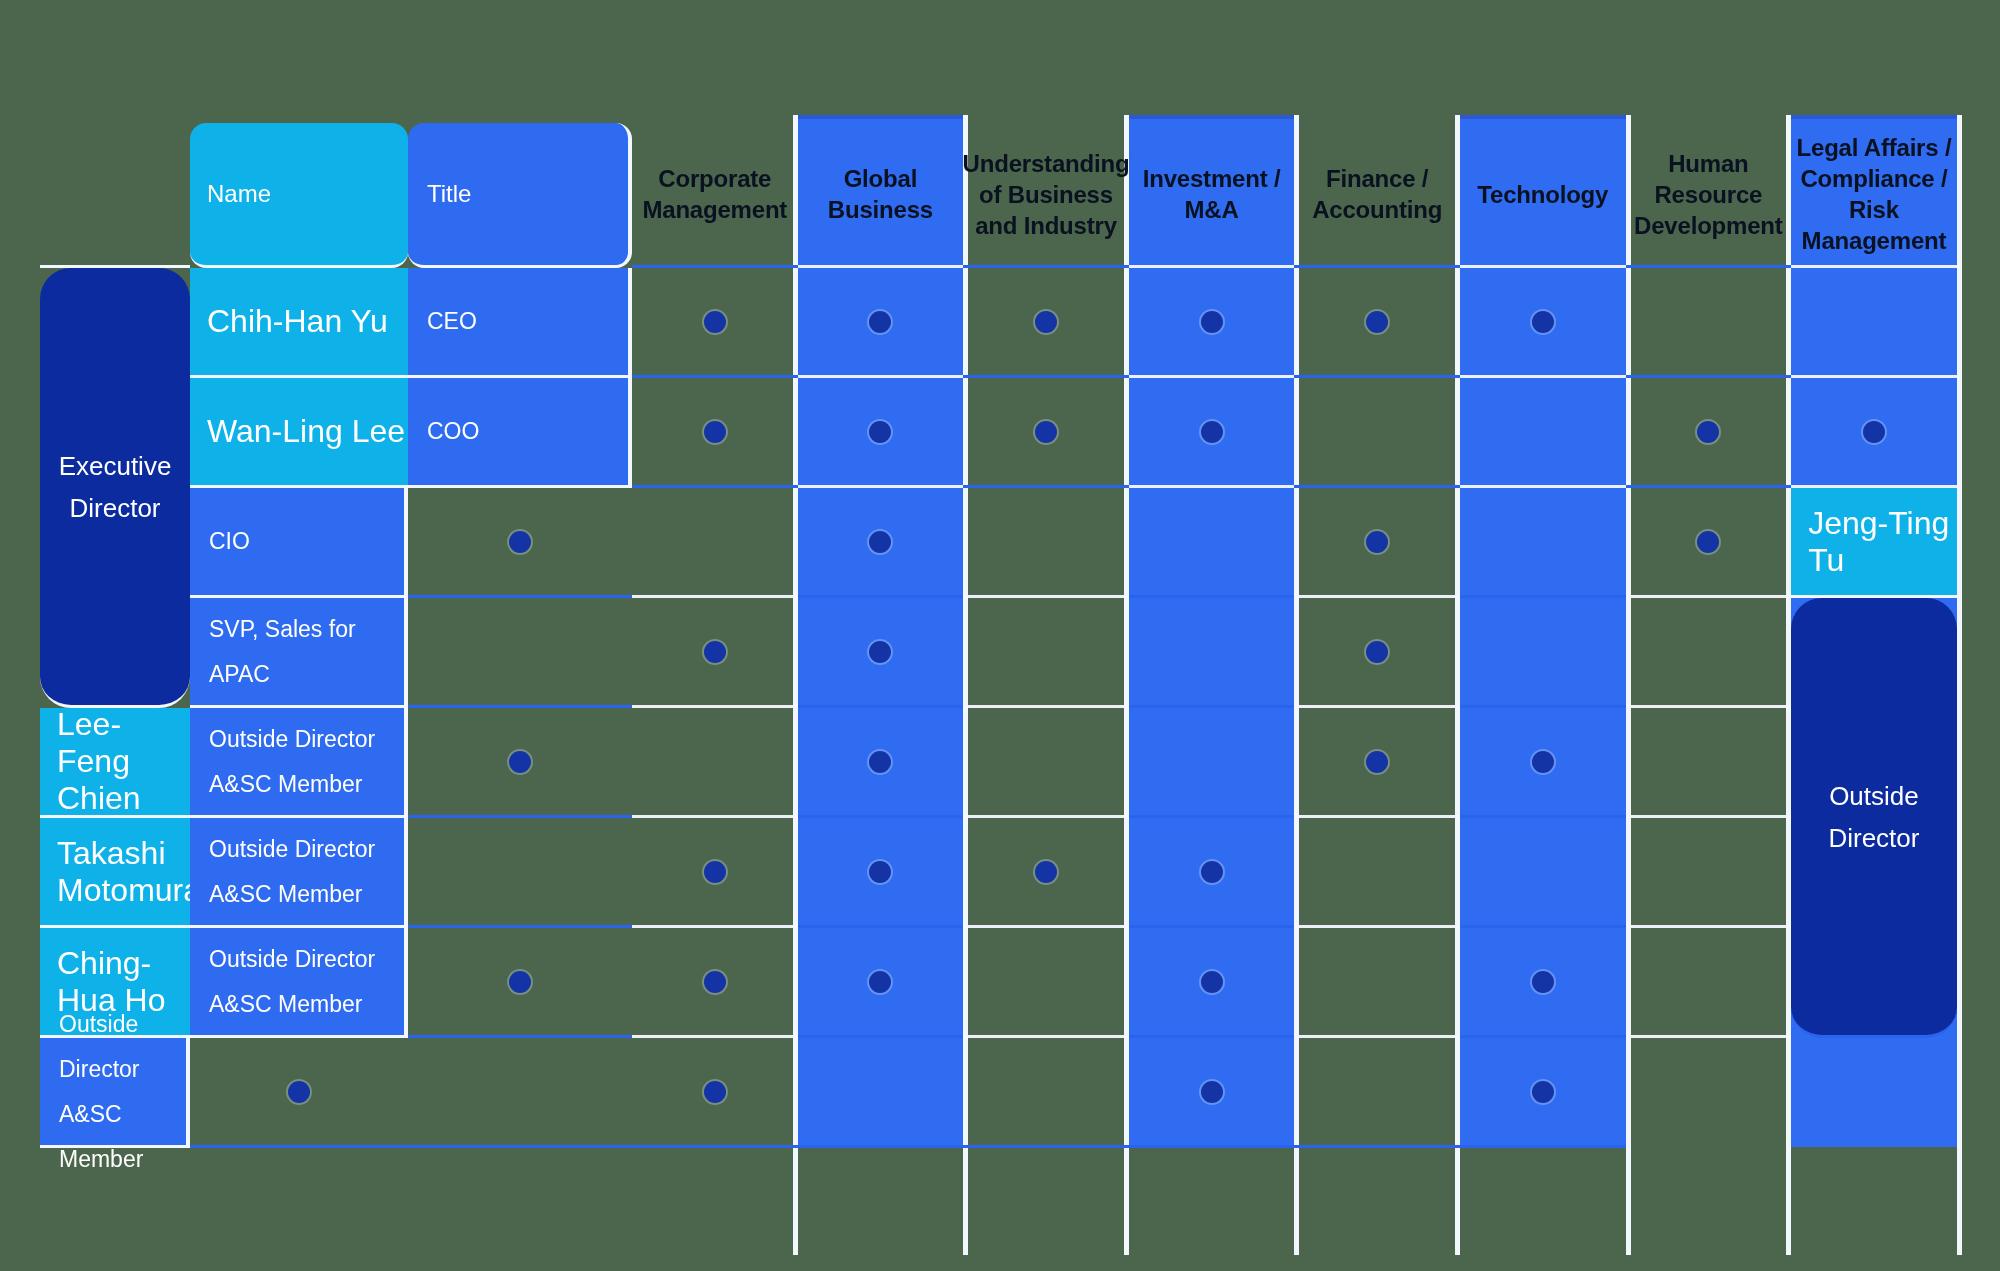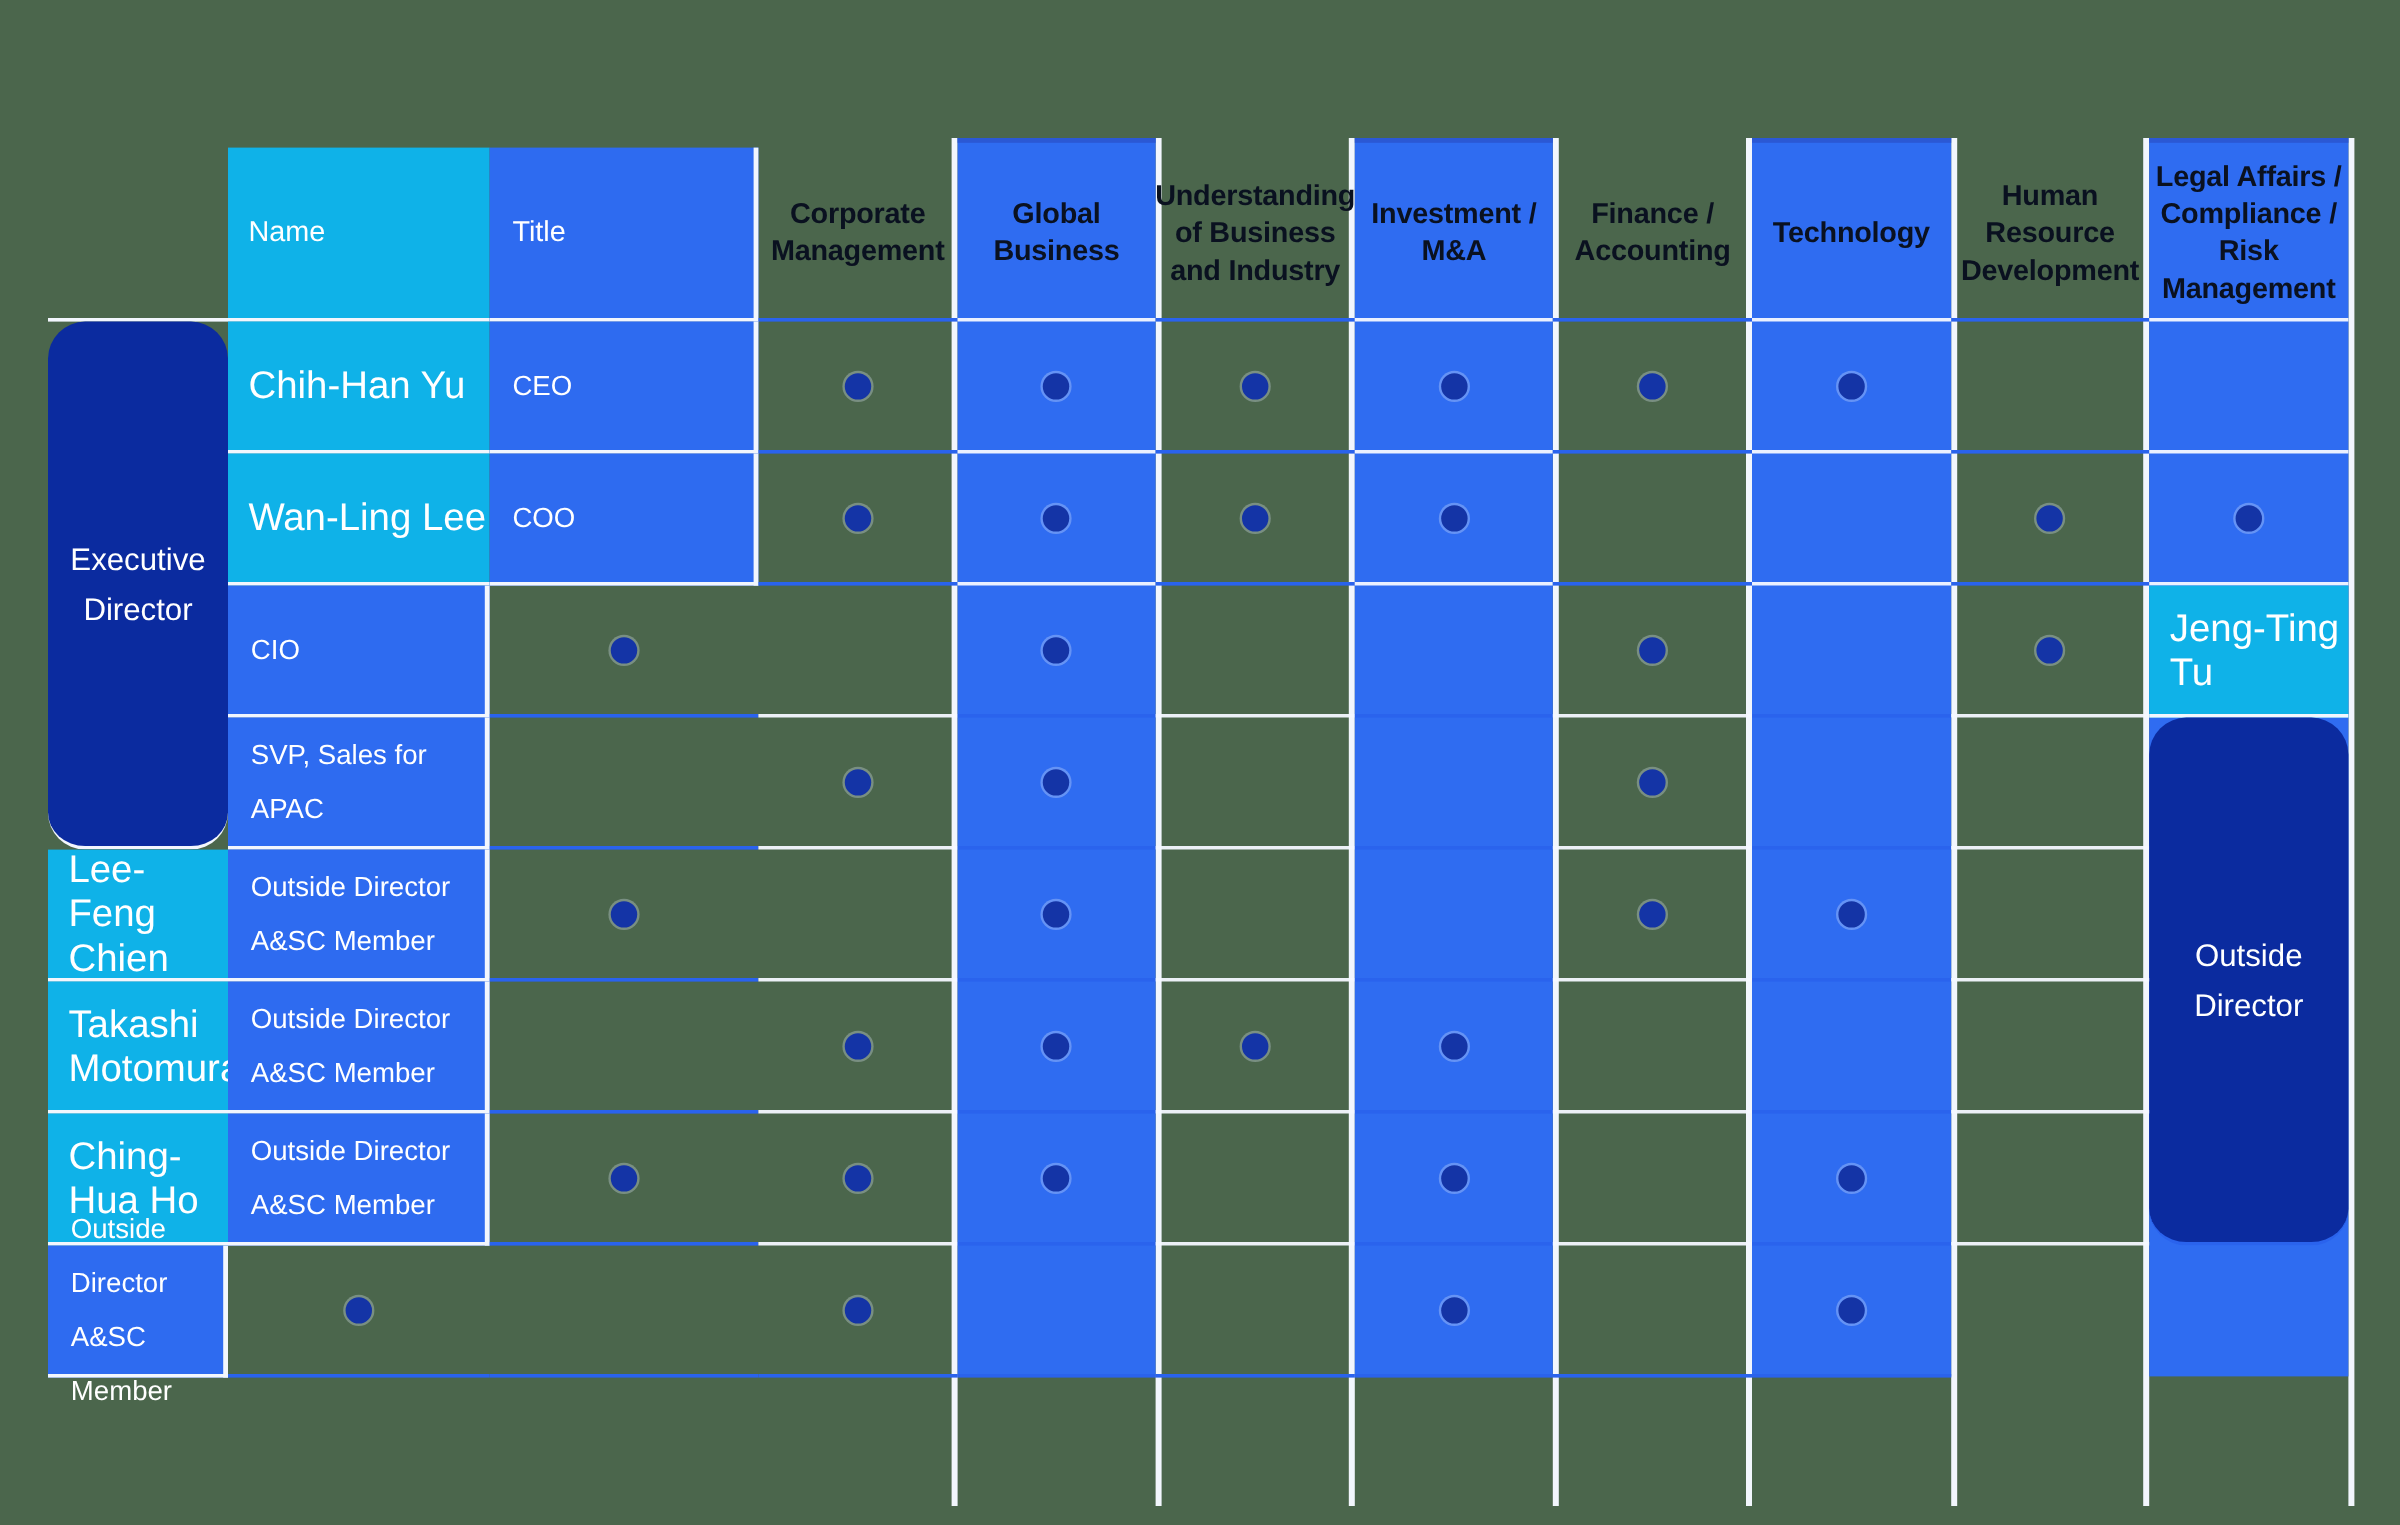--- a/index.html
+++ b/index.html
@@ -44,21 +44,21 @@
     padding-left:17px;font-size:32px;
     border-bottom:3px solid var(--line-white,#f2f6fd);
   }
   .title-h,.tt{
     background:var(--blue,#2e6bf0);color:var(--white-text,#fff);
     padding-left:19px;font-size:23px;
     border-bottom:3px solid var(--line-white,#f2f6fd);
     border-right:4px solid var(--line-white,#f2f6fd);
     white-space:pre-line;line-height:45px;
   }
-  .name-h,.title-h{font-size:24px;line-height:24px;}
+  .name-h,.title-h{font-size:24px;line-height:24px;border-radius:16px;}
 
   .group{
     background:var(--navy,#0b2b9f);color:var(--white-text,#fff);
     grid-row:span 4;justify-content:center;text-align:center;
     white-space:pre-line;font-size:26px;line-height:42px;
     border-bottom:3px solid var(--line-white,#f2f6fd);
     border-radius:31px;
   }
   .group.last{border-bottom-color:var(--line-blue,#2a63ed);}
 

